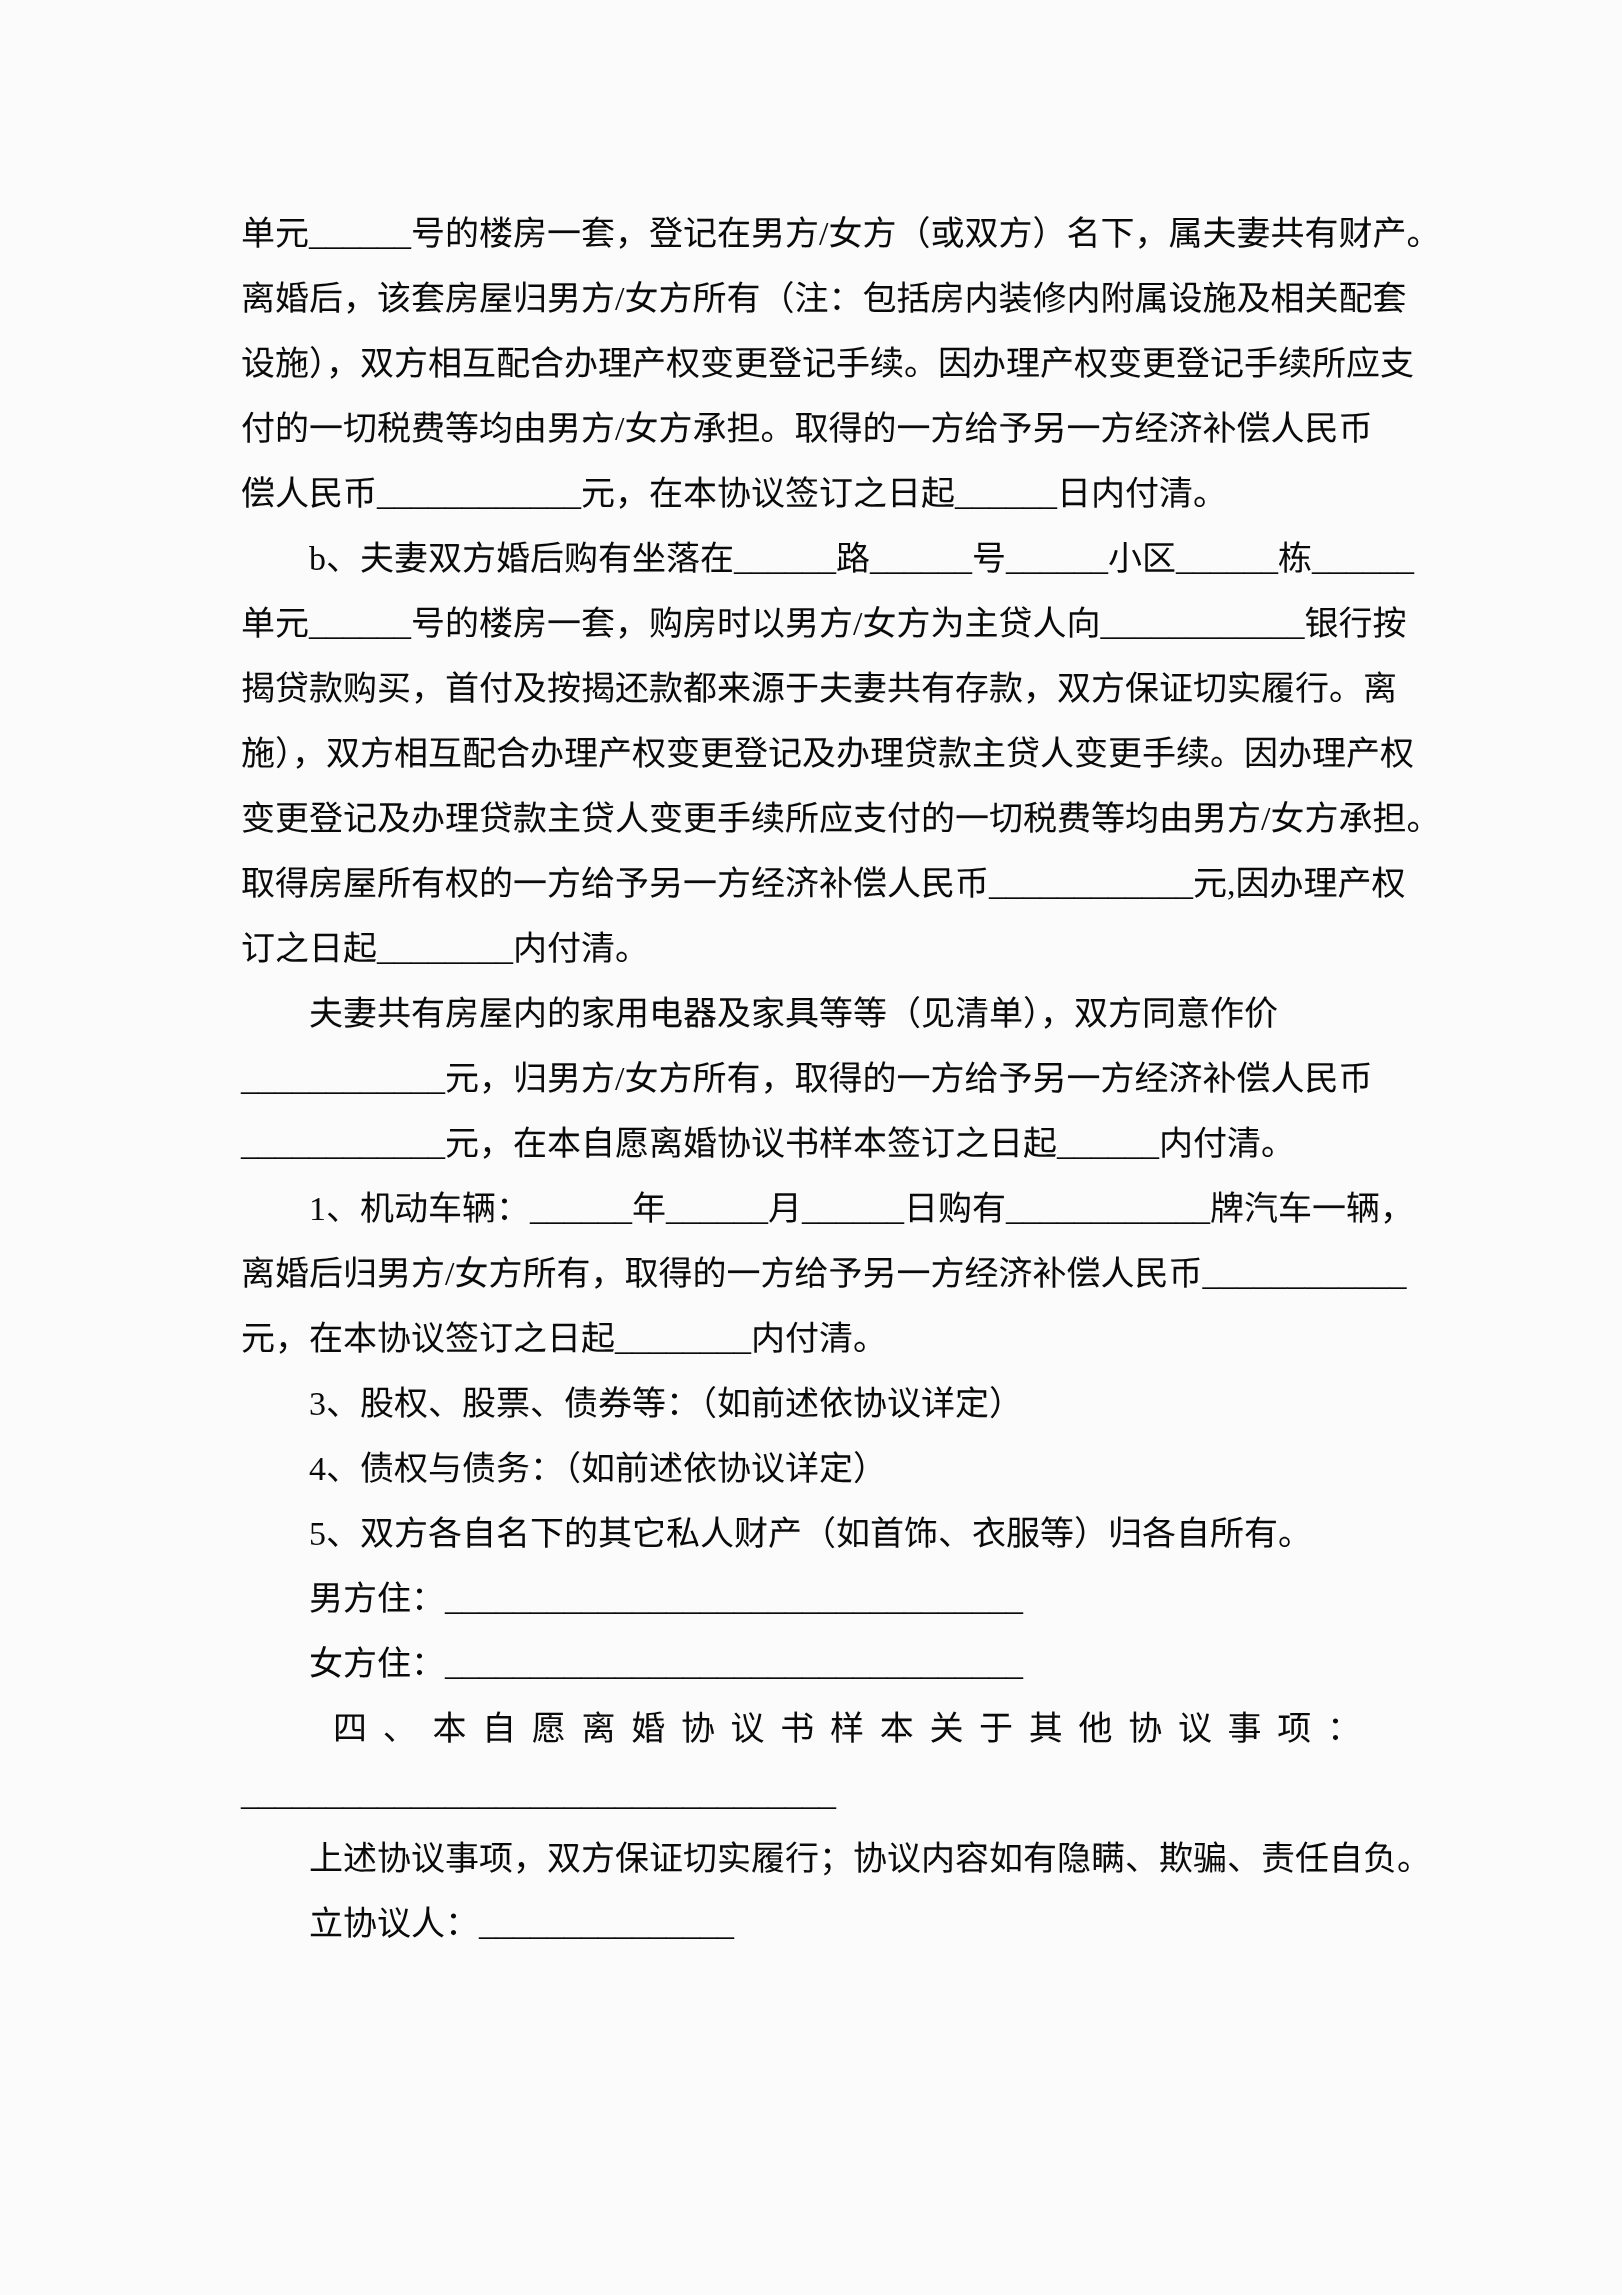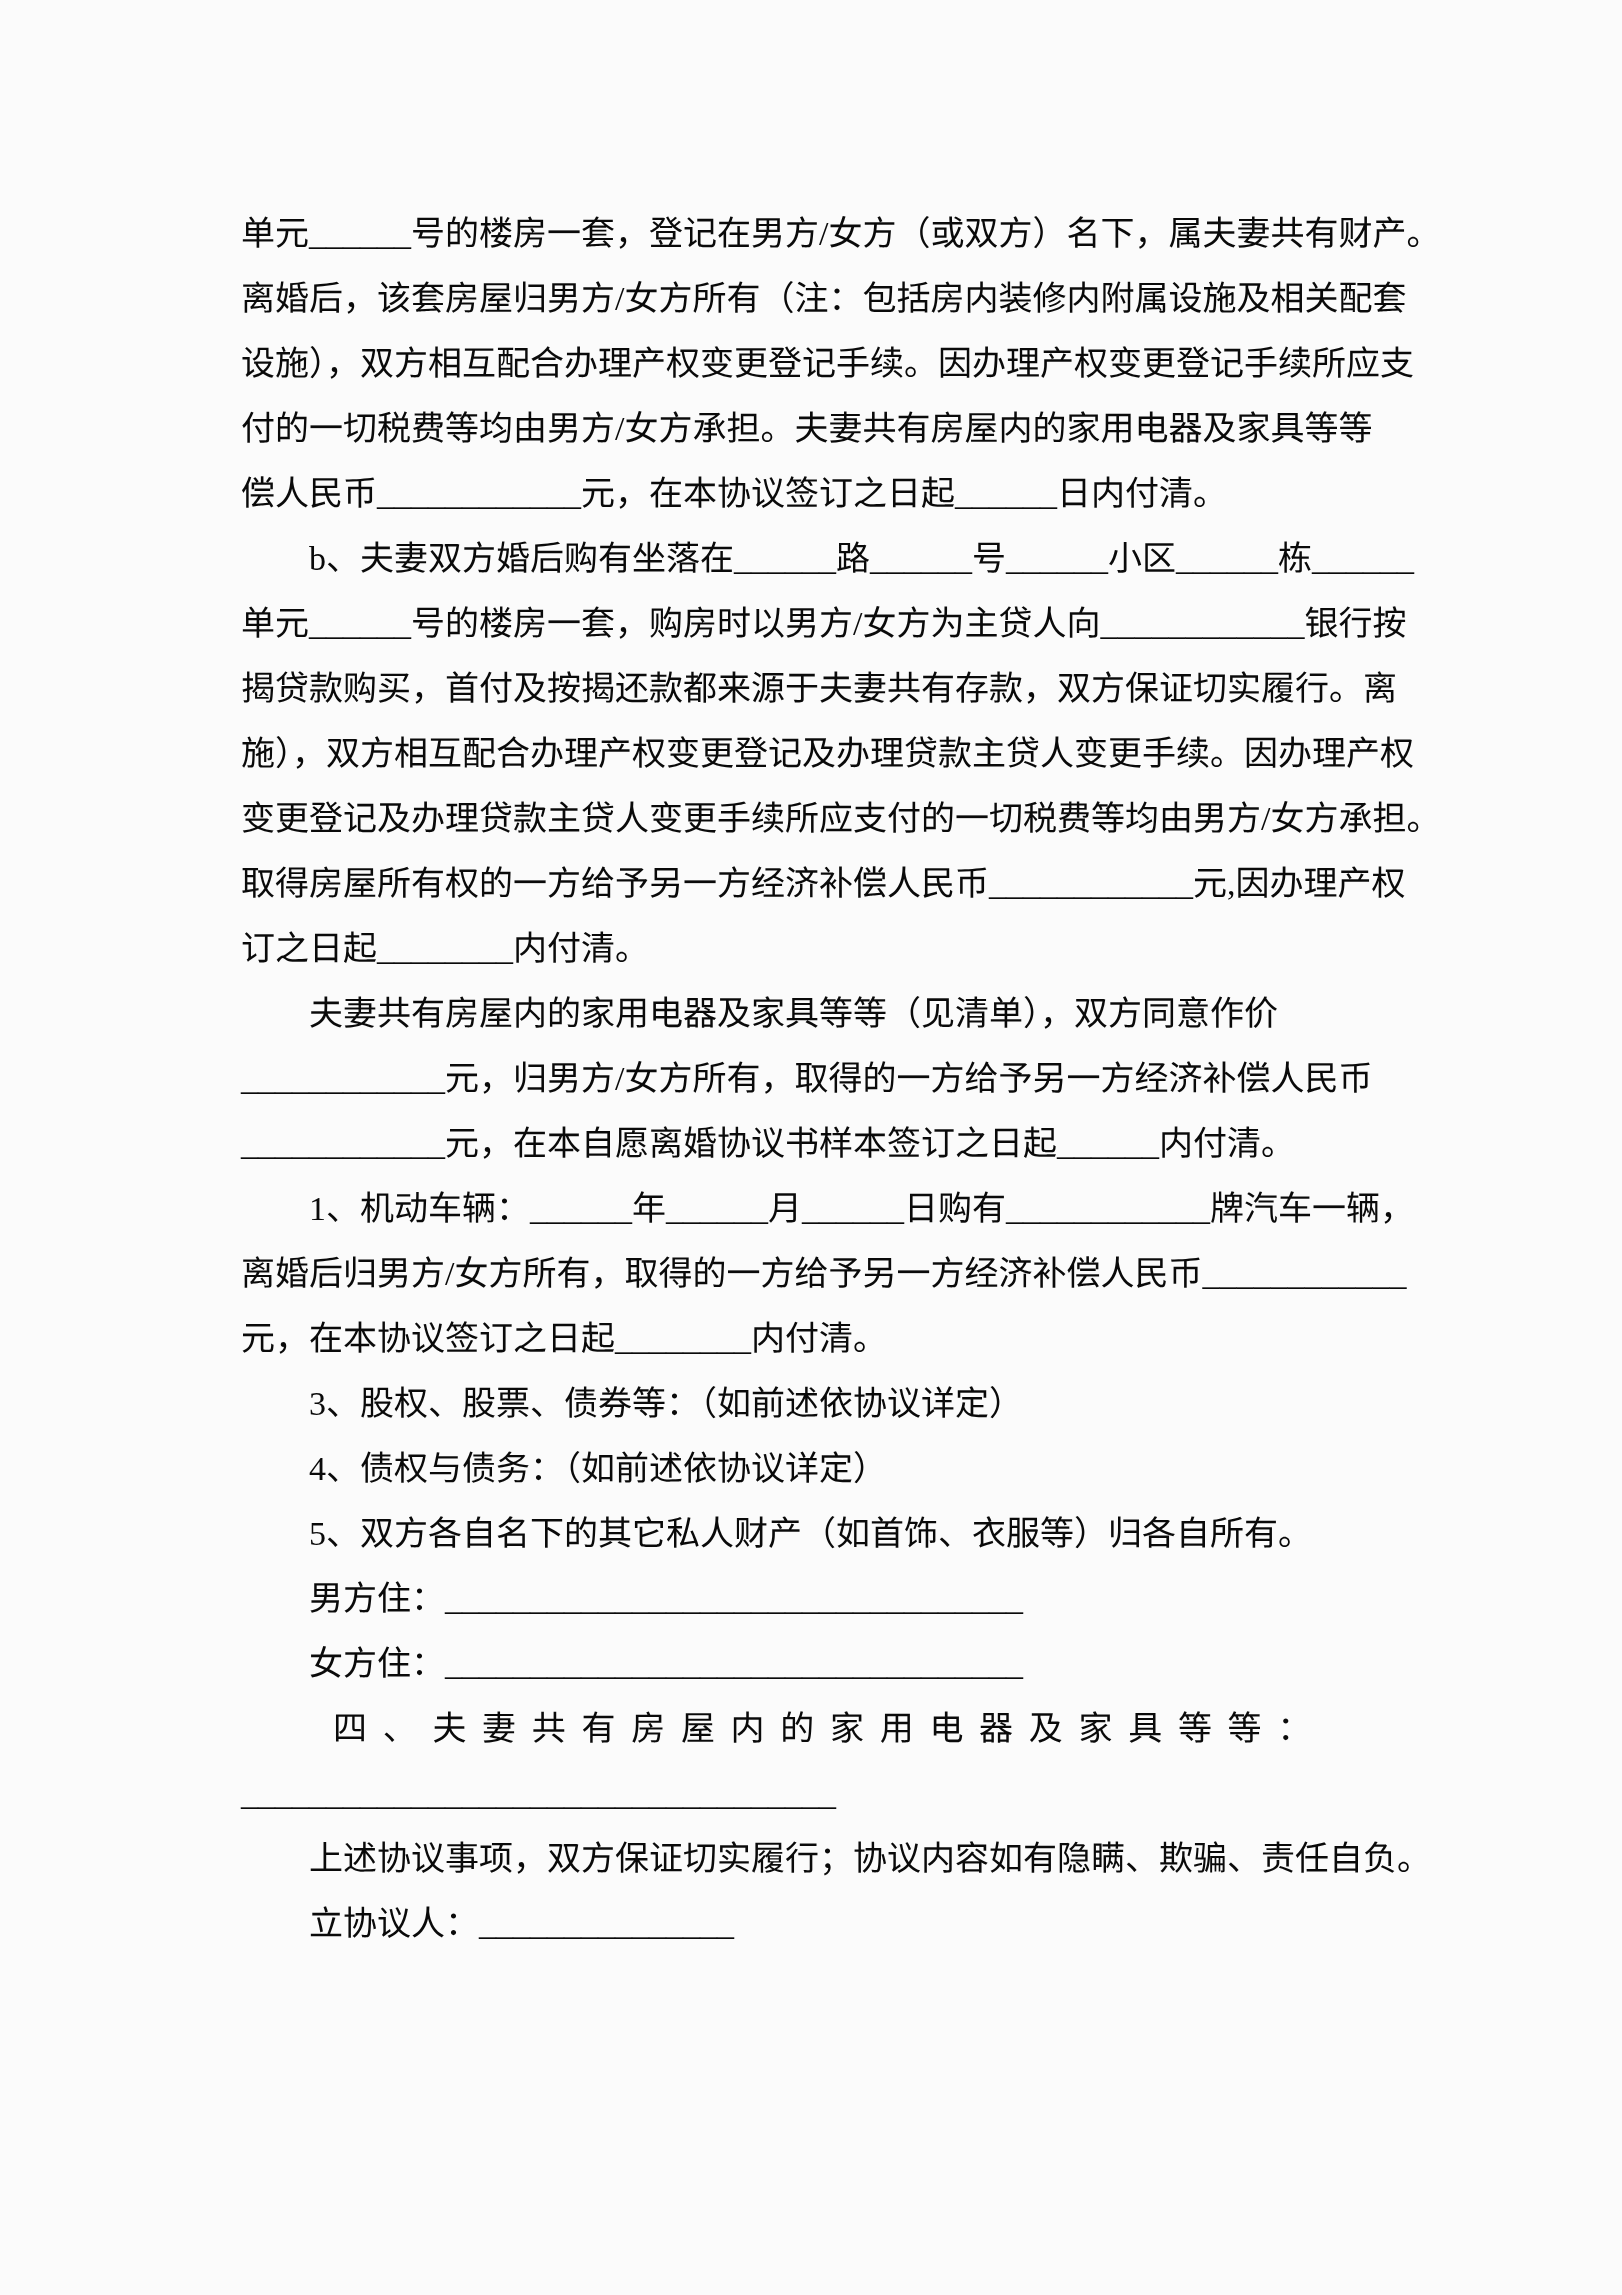--- a/index.html
+++ b/index.html
@@ -40,39 +40,39 @@
   }
 </style>
 </head>
 <body style="background: rgb(251, 251, 251); color: rgb(10, 10, 10);">
 
 <div class="page">
   <div class="doc">
       <div class="line">单元______号的楼房一套，登记在男方/女方（或双方）名下，属夫妻共有财产。</div>
       <div class="line">离婚后，该套房屋归男方/女方所有（注：包括房内装修内附属设施及相关配套</div>
       <div class="line">设施），双方相互配合办理产权变更登记手续。因办理产权变更登记手续所应支</div>
-      <div class="line">付的一切税费等均由男方/女方承担。夫妻共有房屋内的家用电器及家具等等</div>
+      <div class="line">付的一切税费等均由男方/女方承担。取得的一方给予另一方经济补偿人民币</div>
       <div class="line">偿人民币____________元，在本协议签订之日起______日内付清。</div>
       <div class="line indent">b、夫妻双方婚后购有坐落在______路______号______小区______栋______</div>
       <div class="line">单元______号的楼房一套，购房时以男方/女方为主贷人向____________银行按</div>
       <div class="line">揭贷款购买，首付及按揭还款都来源于夫妻共有存款，双方保证切实履行。离</div>
       <div class="line">施），双方相互配合办理产权变更登记及办理贷款主贷人变更手续。因办理产权</div>
       <div class="line">变更登记及办理贷款主贷人变更手续所应支付的一切税费等均由男方/女方承担。</div>
       <div class="line">取得房屋所有权的一方给予另一方经济补偿人民币____________元,因办理产权</div>
       <div class="line">订之日起________内付清。</div>
       <div class="line indent">夫妻共有房屋内的家用电器及家具等等（见清单），双方同意作价</div>
       <div class="line">____________元，归男方/女方所有，取得的一方给予另一方经济补偿人民币</div>
       <div class="line">____________元，在本自愿离婚协议书样本签订之日起______内付清。</div>
       <div class="line indent">1、机动车辆：______年______月______日购有____________牌汽车一辆，</div>
       <div class="line">离婚后归男方/女方所有，取得的一方给予另一方经济补偿人民币____________</div>
       <div class="line">元，在本协议签订之日起________内付清。</div>
       <div class="line indent">3、股权、股票、债券等：（如前述依协议详定）</div>
       <div class="line indent">4、债权与债务：（如前述依协议详定）</div>
       <div class="line indent">5、双方各自名下的其它私人财产（如首饰、衣服等）归各自所有。</div>
       <div class="line indent">男方住：__________________________________</div>
       <div class="line indent">女方住：__________________________________</div>
-      <div class="line indent spread">四、夫妻共有房屋内的家用电器及家具等等：</div>
+      <div class="line indent spread">四、本自愿离婚协议书样本关于其他协议事项：</div>
       <div class="line">___________________________________</div>
       <div class="line indent">上述协议事项，双方保证切实履行；协议内容如有隐瞒、欺骗、责任自负。</div>
       <div class="line indent">立协议人：_______________</div>
     </div>
 </div>
 
 
 </body></html>

